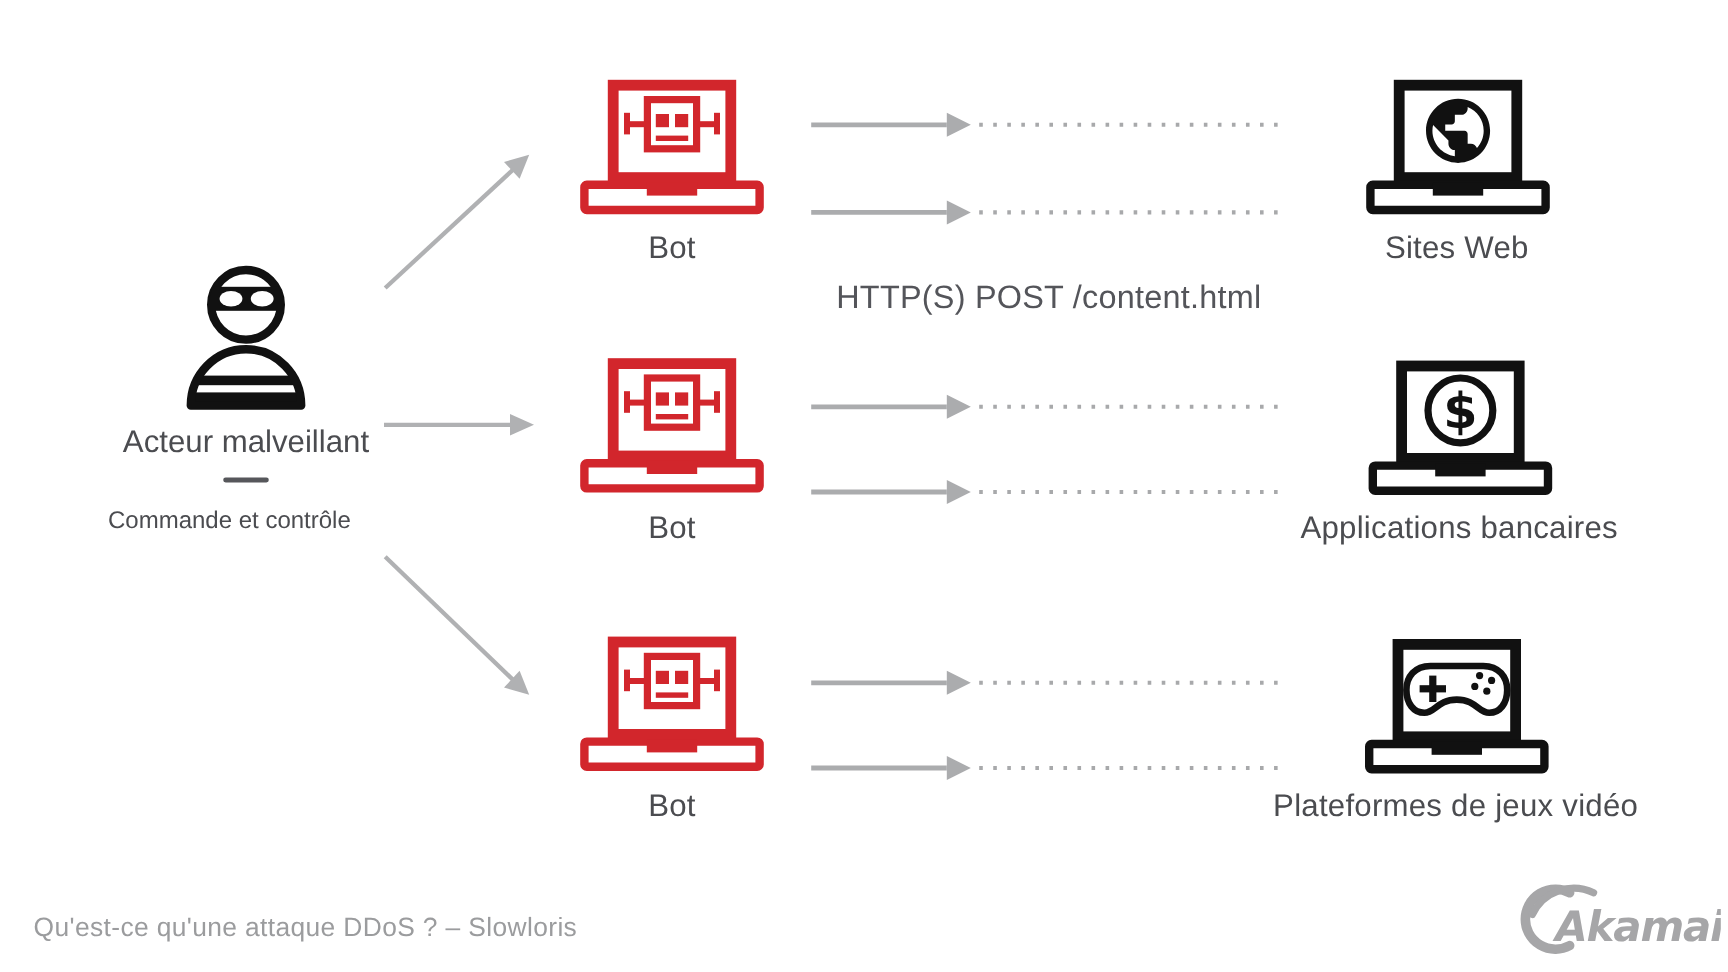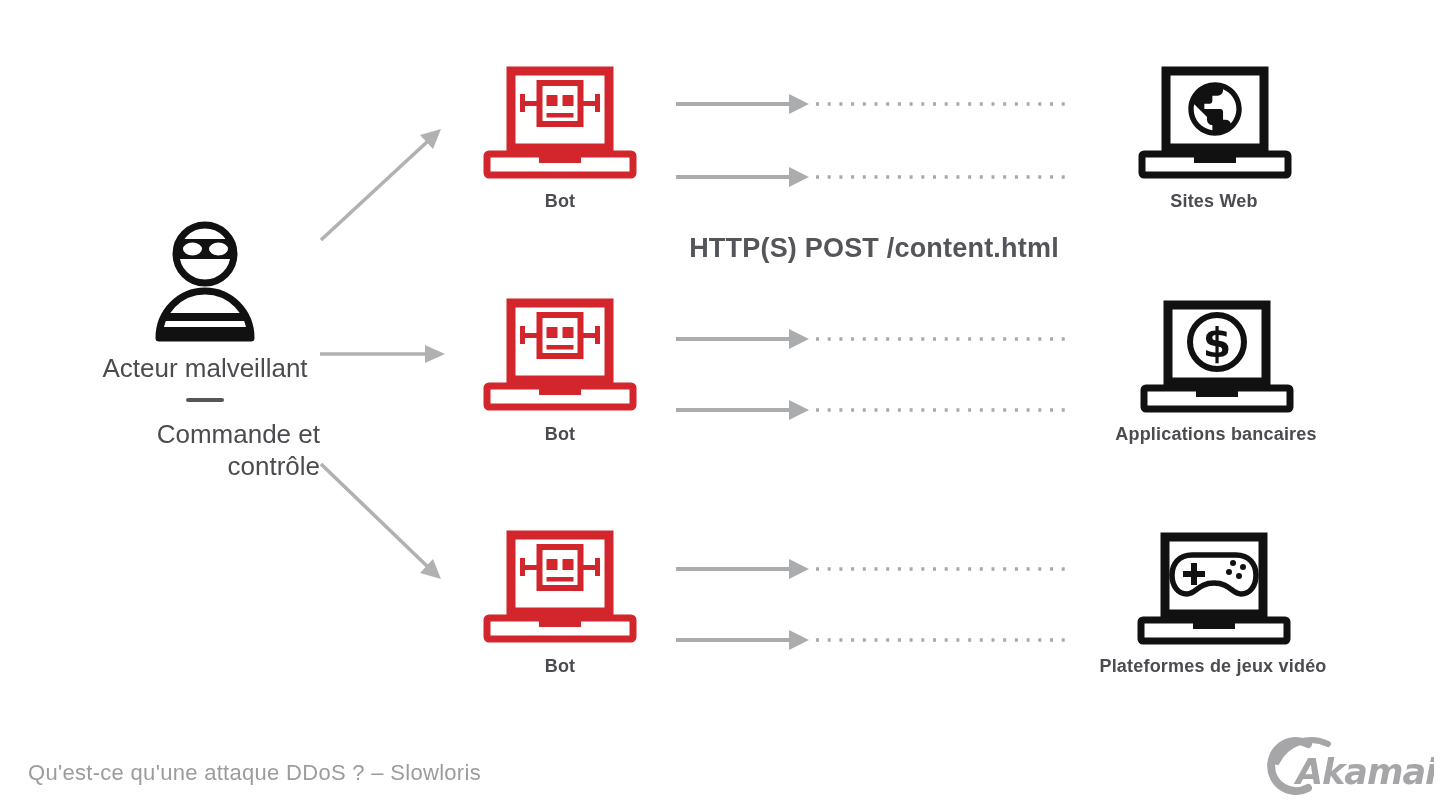--- a/index.html
+++ b/index.html
@@ -4,29 +4,29 @@
 <style>
   html,body{margin:0;padding:0;}
   body{
     width:1440px;height:810px;background:#ffffff;
     font-family:"Liberation Sans","DejaVu Sans",sans-serif;
     color:#4b4c50;
   }
   #stage{position:relative;width:1440px;height:810px;overflow:hidden;background:#fff;}
   .abs{position:absolute;}
   .lbl{
-    font-size:18px;font-weight:700;color:#4b4c50;
+    font-size:26px;font-weight:400;color:#4b4c50;
     text-align:center;letter-spacing:0.2px;line-height:1.2;
   }
   .http{
-    font-size:27px;font-weight:700;color:#54555a;
+    font-size:27px;font-weight:400;color:#54555a;
     text-align:center;letter-spacing:0.2px;
   }
   .attacker-label{font-size:26px;font-weight:500;color:#4b4c50;text-align:center;}
-  .attacker-sub{font-size:26px;font-weight:500;color:#4b4c50;text-align:right;line-height:32px;}
+  .attacker-sub{font-size:20px;font-weight:500;color:#4b4c50;text-align:left;line-height:32px;}
   .separator{background:#56575b;border-radius:2px;}
   .footer-caption{font-size:22px;font-weight:500;color:#9b9c9e;letter-spacing:0.3px;}
 </style>
 </head>
 <body>
 
 <div id="stage">
 
   <svg class="abs" style="left:0;top:0" width="1440" height="810" viewBox="0 0 1440 810">
     <g stroke="#b0b1b3" stroke-width="3.6" fill="none">

